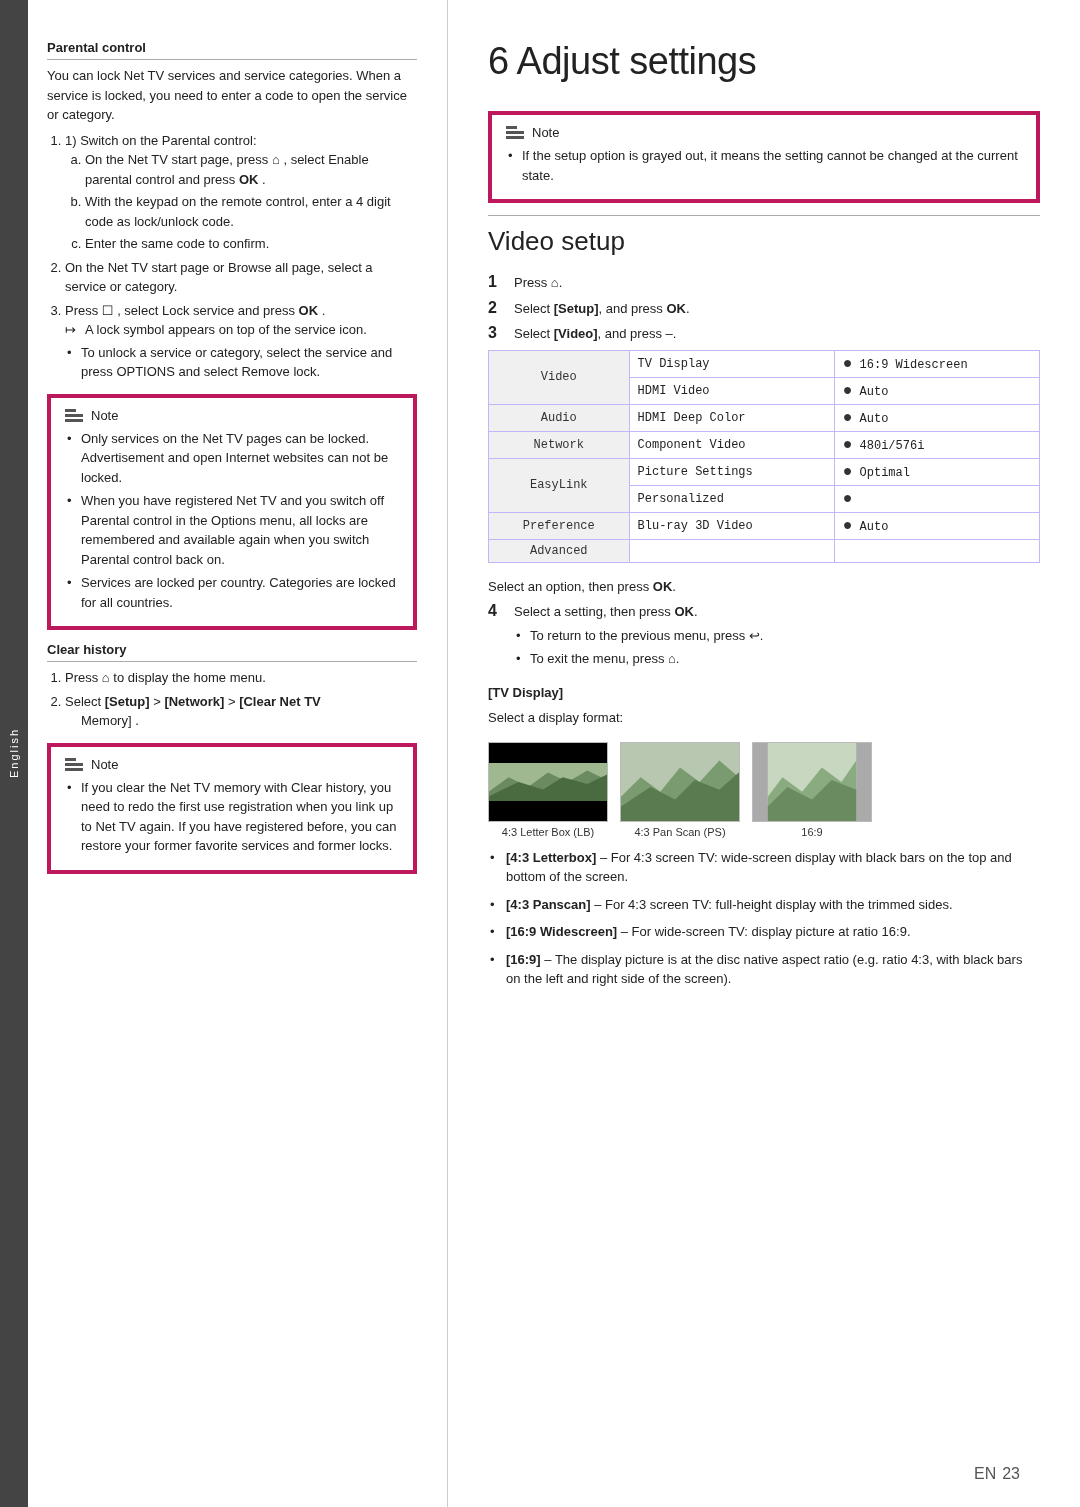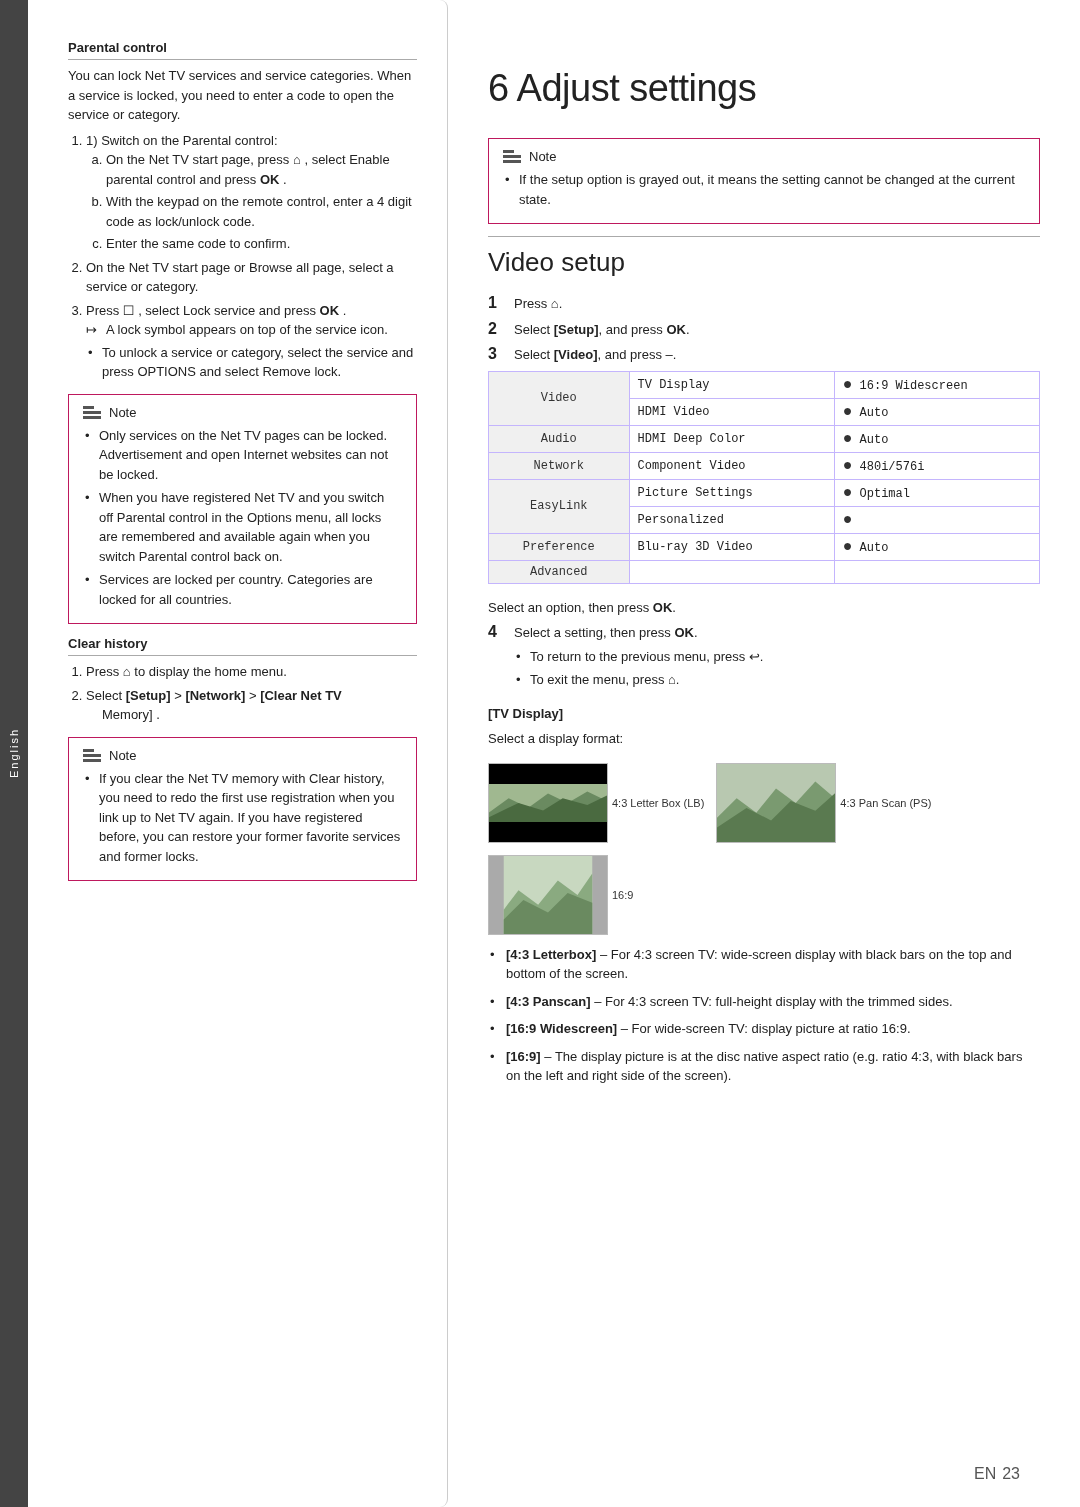--- a/index.html
+++ b/index.html
@@ -35,29 +35,27 @@
       letter-spacing: 2px;
     }
     
     .main-content {
       flex: 1;
       display: flex;
     }
     
     .left-column {
       width: 420px;
-      padding: 40px 30px 30px 40px;
+      padding: 40px 30px 30px 19px;
       border-right: 1px solid #ccc;
-      border-radius: 8px;
     }
     
     .right-column {
       flex: 1;
       padding: 40px 40px 30px 40px;
-      margin-top: 27px;
     }
 
     h1.chapter-title {
       font-size: 38px;
       font-weight: 300;
       color: #222;
       margin-bottom: 28px;
       letter-spacing: -0.5px;
     }
     h2.section-title {
@@ -82,21 +80,21 @@
     ol.alpha-list { list-style-type: lower-alpha; padding-left: 20px; margin-bottom: 4px; }
     ol.alpha-list > li { margin-bottom: 3px; line-height: 1.5; }
     .arrow-item { padding-left: 20px; position: relative; margin-bottom: 3px; line-height: 1.5; }
     .arrow-item::before { content: '↦'; position: absolute; left: 0; }
 
     .bullet-item { padding-left: 16px; position: relative; margin-bottom: 4px; line-height: 1.5; }
     .bullet-item::before { content: '•'; position: absolute; left: 2px; }
 
     
     .note-box {
-      border: 1px solid #be185d;
+      border: 4px solid #be185d;
       padding: 10px 14px;
       margin: 12px 0;
       background: #fff;
     }
     .note-header {
       display: flex;
       align-items: center;
       gap: 8px;
       margin-bottom: 6px;
       font-size: 13px;
@@ -161,21 +159,21 @@
 
     
     .display-formats {
       display: flex;
       flex-wrap: wrap;
       gap: 12px;
       margin: 14px 0 10px 0;
     }
     .format-item {
       display: flex;
-      flex-direction: row;
+      flex-direction: column;
       align-items: center;
       gap: 4px;
     }
     .format-thumb {
       width: 120px;
       height: 80px;
       border: 1px solid #bbb;
       background: #ddd;
       position: relative;
       overflow: hidden;

